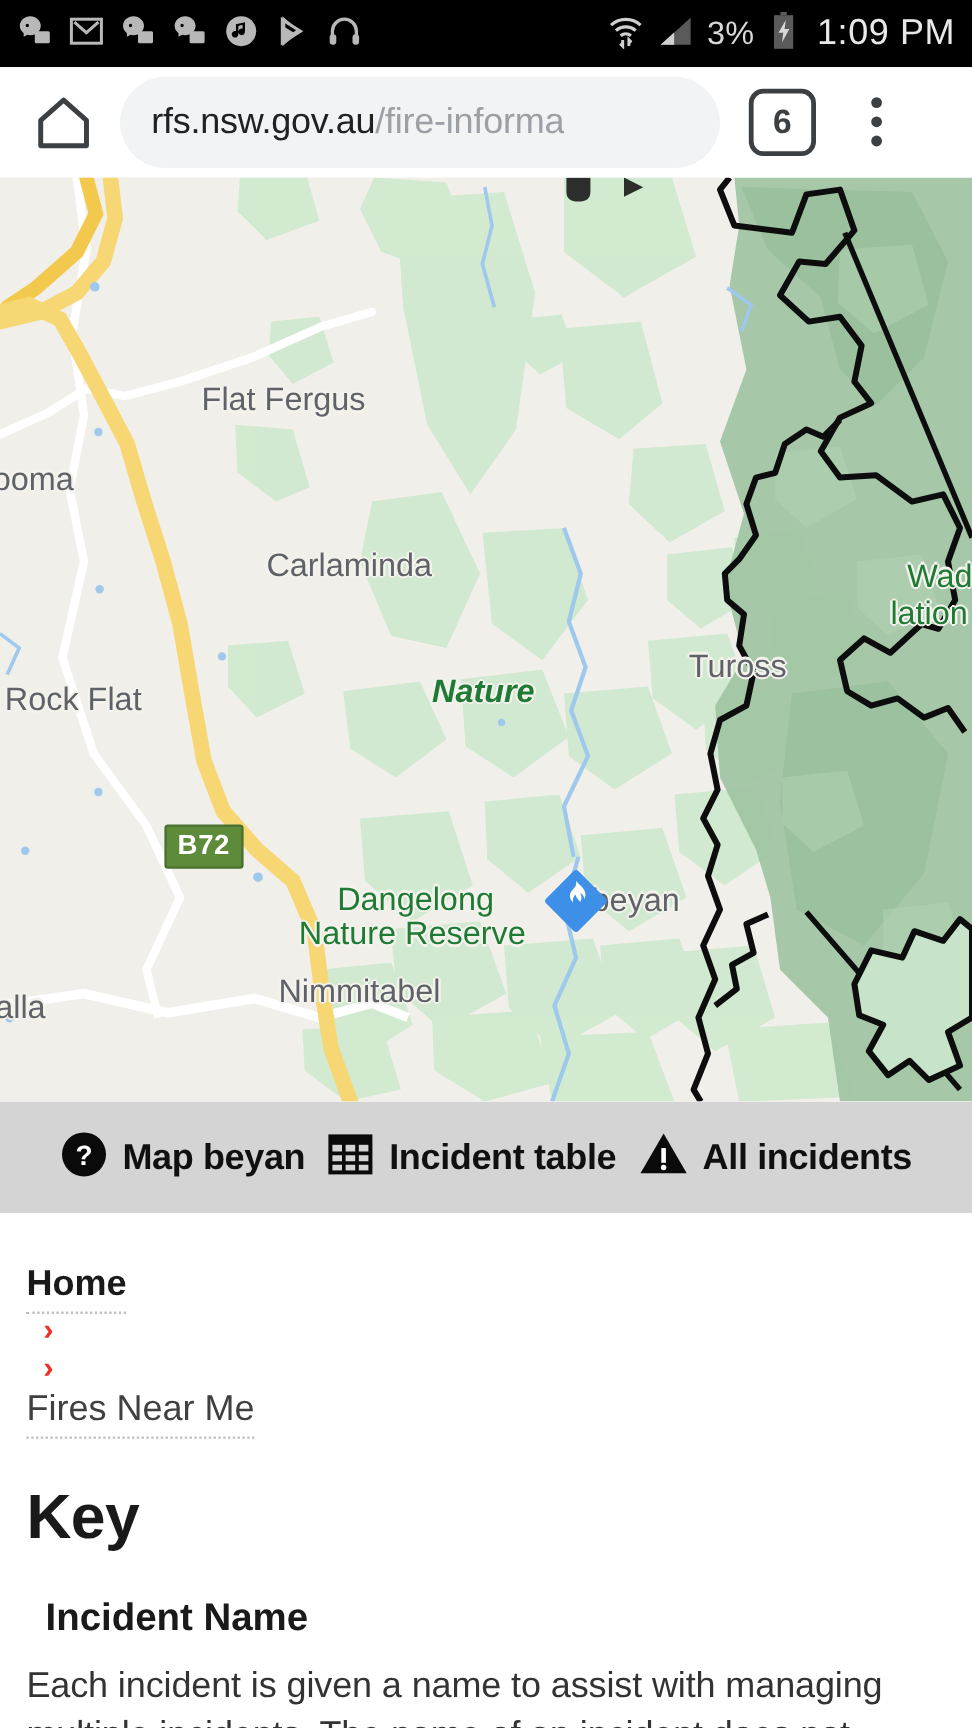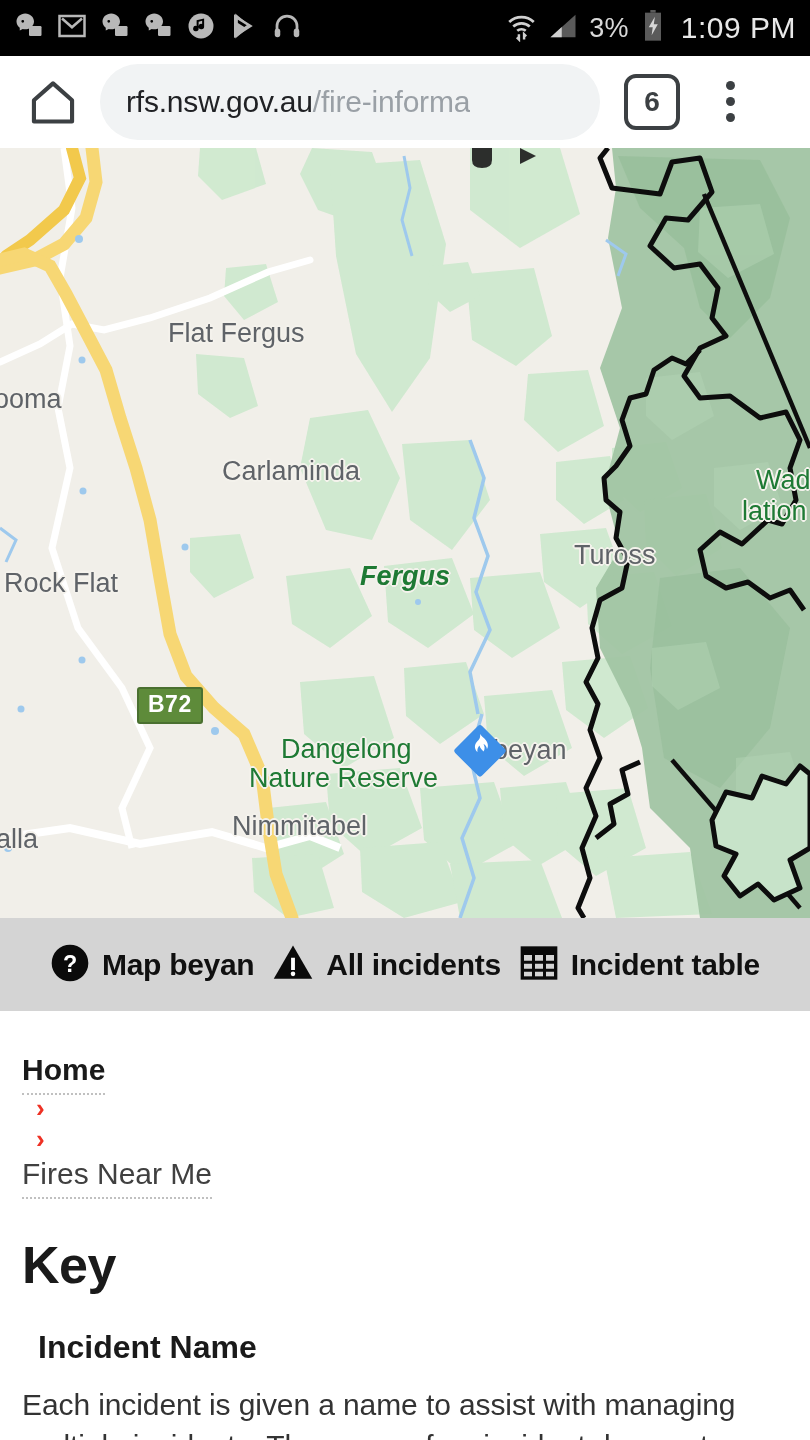--- a/index.html
+++ b/index.html
@@ -370,21 +370,21 @@
       <path d="M472 0 L472 12 Q472 20 482 20 Q492 20 492 12 L492 0 Z" fill="#1a1a1a"></path>
       <path d="M520 0 L536 8 L520 16 Z" fill="#1a1a1a"></path>
     </g>
   </svg>
 
   <div class="maplabel" style="left:168px; top:170px;">Flat Fergus</div>
   <div class="maplabel" style="left:-6px;  top:236px;">ooma</div>
   <div class="maplabel" style="left:222px; top:308px;">Carlaminda</div>
   <div class="maplabel" style="left:574px; top:392px;">Tuross</div>
   <div class="maplabel" style="left:4px;   top:420px;">Rock Flat</div>
-  <div class="maplabel park" style="left:360px; top:413px;">Fergus</div>
+  <div class="maplabel park" style="left:360px; top:413px;">Nature</div>
   <div class="maplabel" style="left:493px; top:587px;">beyan</div>
   <div class="maplabel parkplain" style="left:756px; top:317px;">Wad</div>
   <div class="maplabel parkplain" style="left:742px; top:348px;">lation</div>
   <div class="maplabel parkplain" style="left:281px; top:586px;">Dangelong</div>
   <div class="maplabel parkplain" style="left:249px; top:615px;">Nature Reserve</div>
   <div class="maplabel" style="left:232px; top:663px;text-align:center;">Nimmitabel</div>
   <div class="maplabel" style="left:-4px;  top:676px;">alla</div>
 
   <div class="shield" style="left:137px; top:539px;">B72</div>
 
@@ -400,46 +400,46 @@
 <div class="maptools">
 
   <div class="tool">
     <span>
       <svg width="40" height="40" viewBox="0 0 24 24">
         <circle cx="12" cy="12" r="11" fill="#0a0a0a"></circle>
         <text x="12" y="17.2" font-family="Liberation Sans, sans-serif" font-size="14" font-weight="700" fill="#ffffff" text-anchor="middle">?</text>
       </svg>
     </span>
     <span class="lbl">Map beyan</span>
-  </div>
-
-  <div class="tool">
-    <span>
-      <svg width="42" height="42" viewBox="0 0 24 24">
-        <path d="M12 2 L23 21 H1 Z" fill="#0a0a0a"></path>
-        <rect x="10.9" y="9" width="2.2" height="7" fill="#ffffff"></rect>
-        <circle cx="12" cy="18.2" r="1.3" fill="#ffffff"></circle>
-      </svg>
-    </span>
-    <span class="lbl">All incidents</span>
   </div>
 
   <div class="tool">
     <span>
       <svg width="40" height="40" viewBox="0 0 24 24">
         <rect x="2" y="3" width="20" height="18" fill="none" stroke="#0a0a0a" stroke-width="2"></rect>
         <rect x="2" y="3" width="20" height="4.2" fill="#0a0a0a"></rect>
         <line x1="2" y1="11.5" x2="22" y2="11.5" stroke="#0a0a0a" stroke-width="1.8"></line>
         <line x1="2" y1="16.3" x2="22" y2="16.3" stroke="#0a0a0a" stroke-width="1.8"></line>
         <line x1="8.7" y1="3" x2="8.7" y2="21" stroke="#0a0a0a" stroke-width="1.8"></line>
         <line x1="15.3" y1="3" x2="15.3" y2="21" stroke="#0a0a0a" stroke-width="1.8"></line>
       </svg>
     </span>
     <span class="lbl">Incident table</span>
   </div>
+
+  <div class="tool">
+    <span>
+      <svg width="42" height="42" viewBox="0 0 24 24">
+        <path d="M12 2 L23 21 H1 Z" fill="#0a0a0a"></path>
+        <rect x="10.9" y="9" width="2.2" height="7" fill="#ffffff"></rect>
+        <circle cx="12" cy="18.2" r="1.3" fill="#ffffff"></circle>
+      </svg>
+    </span>
+    <span class="lbl">All incidents</span>
+  </div>
 </div>
 
 <div class="content">
 
   <nav class="breadcrumb">
     <span class="crumb home">Home</span>
     <span class="sep">›</span>
     <span class="sep">›</span>
     <span class="crumb cur">Fires Near Me</span>
   </nav>

